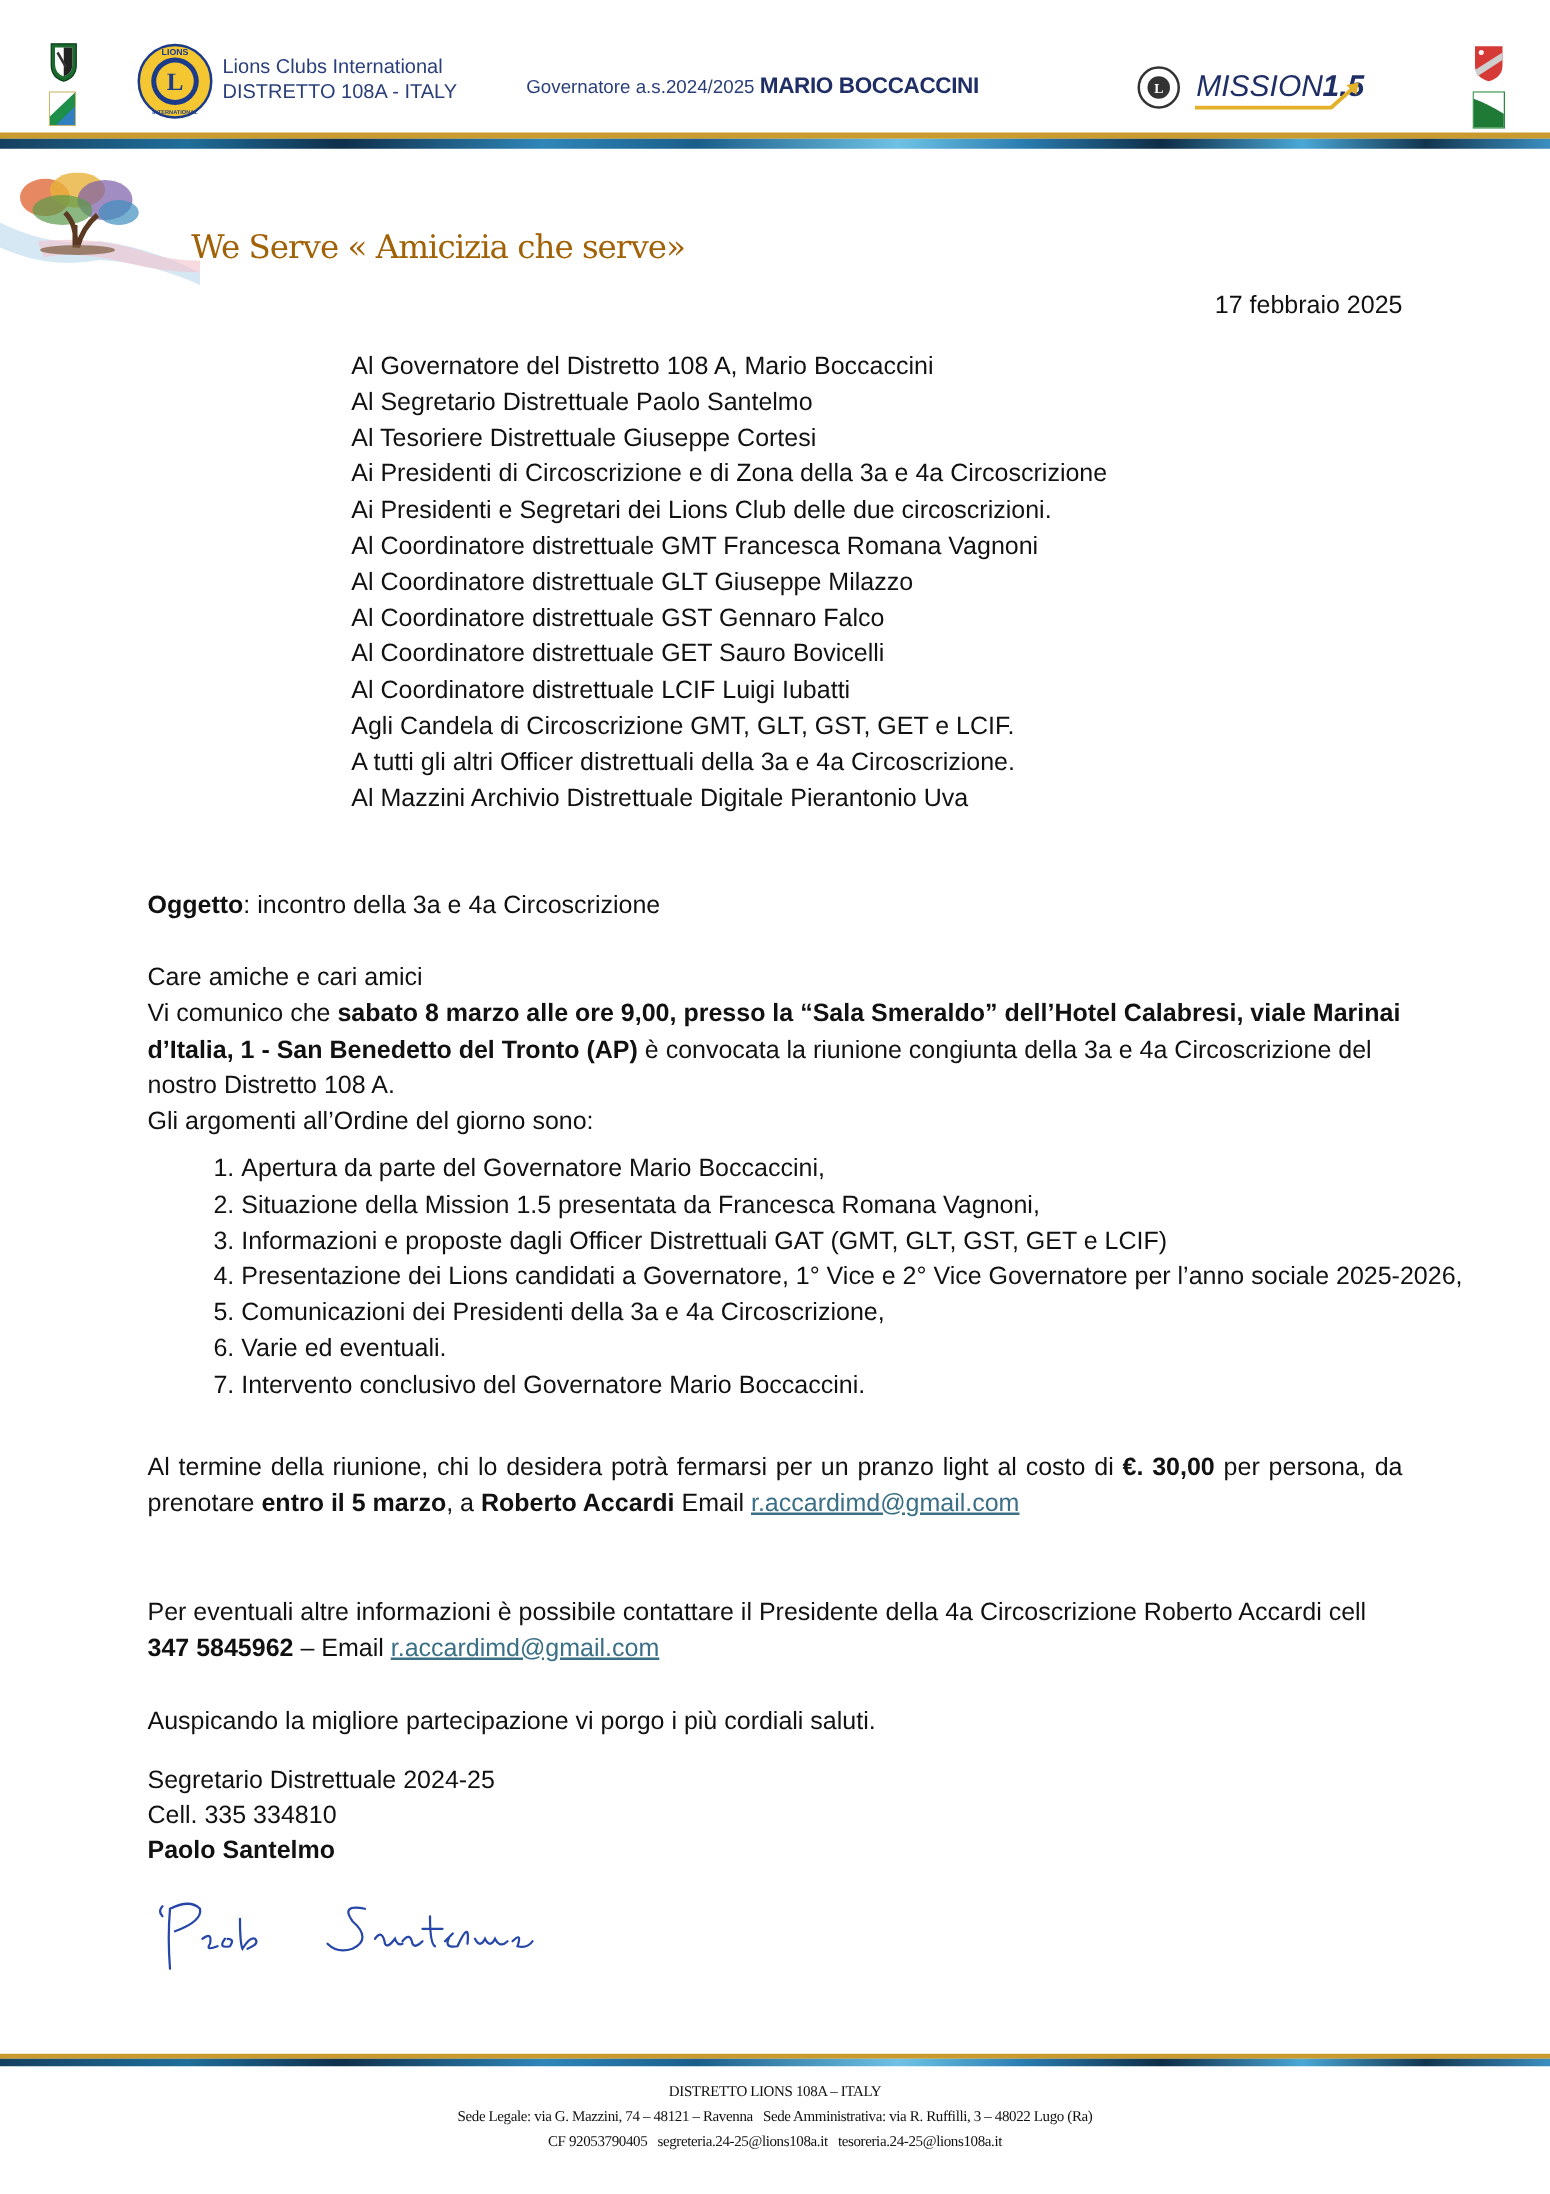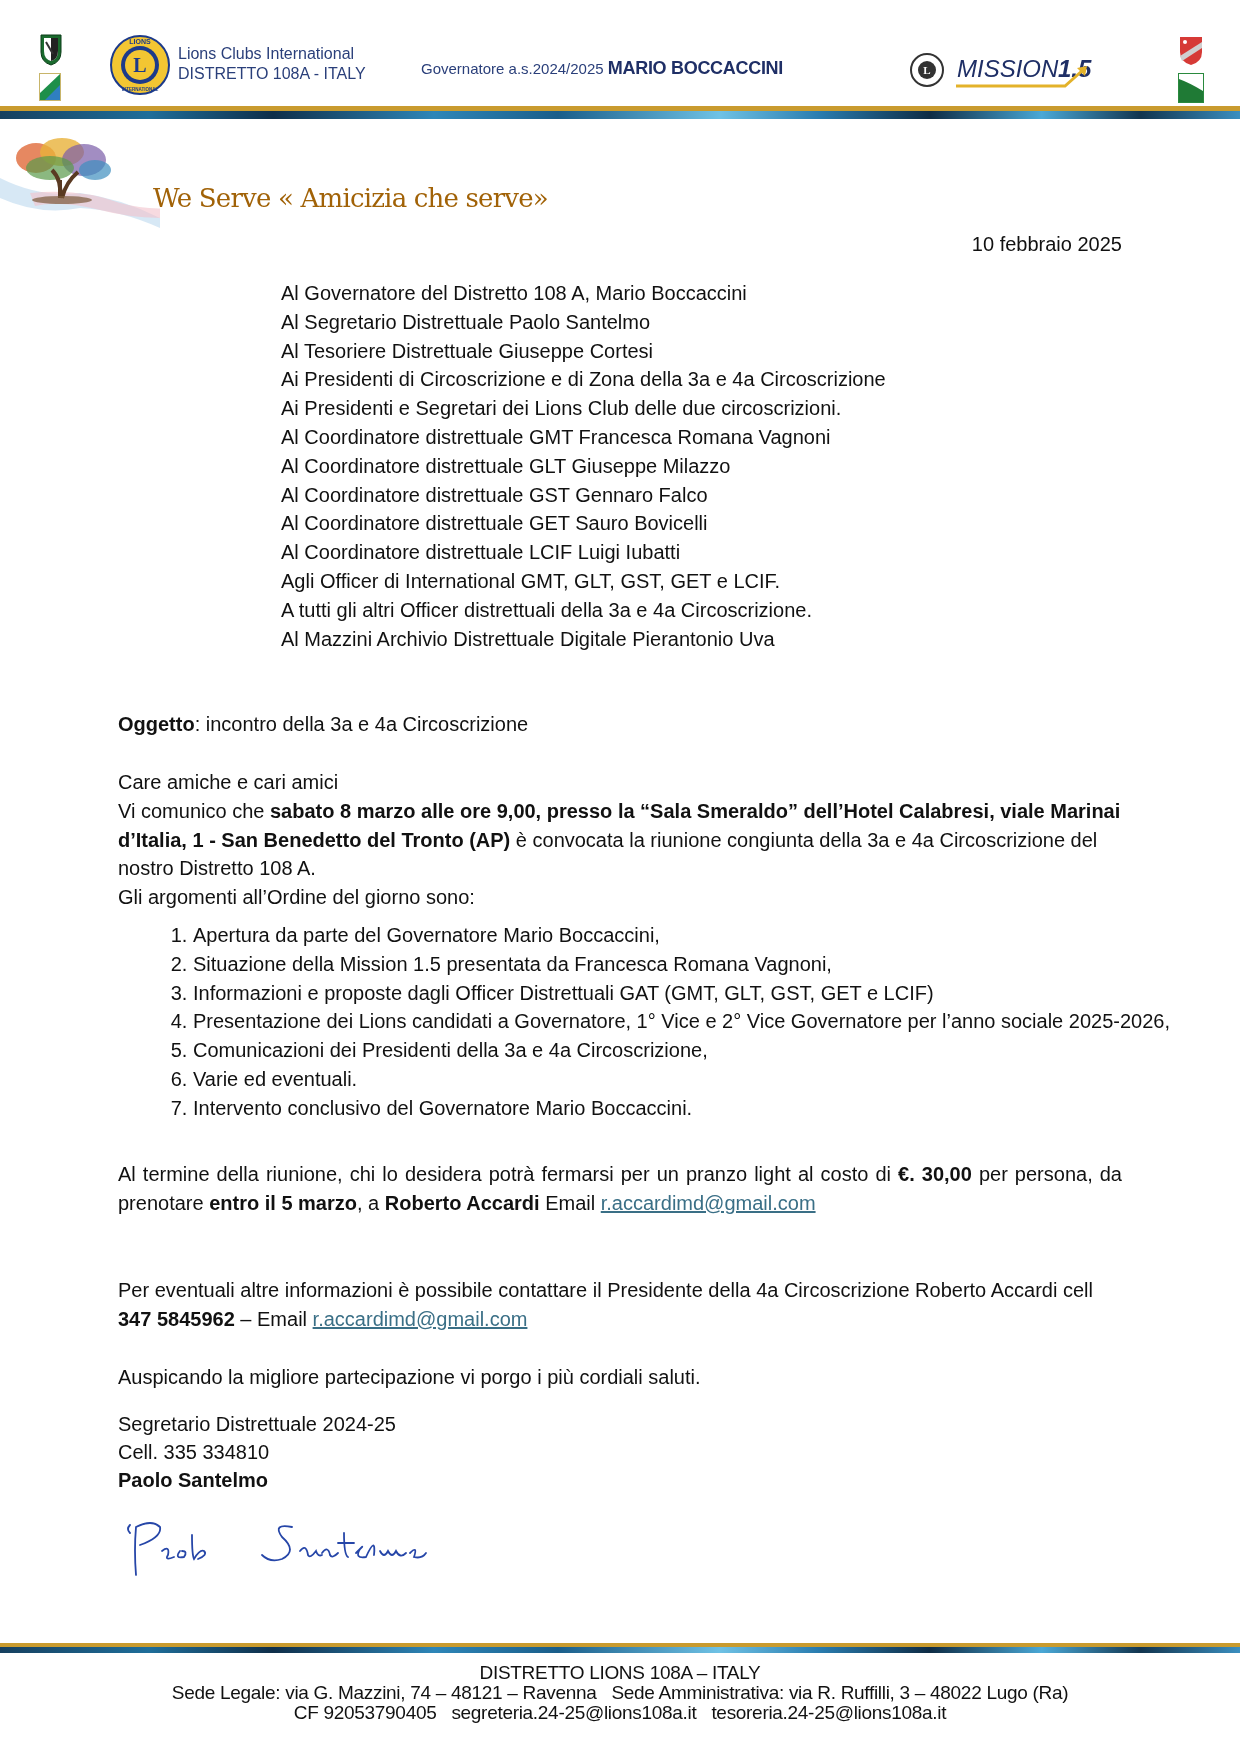--- a/index.html
+++ b/index.html
@@ -22,21 +22,21 @@
   .date { right:118px; top:233px; font-size:20px; }
   .recipients { left:281px; top:279px; font-size:20px; line-height:28.8px; }
   .recipients div { white-space:nowrap; }
   .p { left:118px; width:1004px; font-size:20px; line-height:28.8px; }
   .justify { text-align:justify; text-align-last:left; }
   ol.agenda { position:absolute; left:118px; top:921px; width:1010px; margin:0; padding:0 0 0 75px; font-size:20px; line-height:28.8px; }
   ol.agenda li { padding-left:0; }
   a.mail { color:#3a6f86; text-decoration:underline; }
   .sig { left:122px; top:1515px; }
   
-  .footer { left:0; width:1240px; top:1663px; text-align:center; font-family:Liberation Sans, sans-serif; font-size:19px; line-height:20px; color:#111; letter-spacing:-0.3px; }
+  .footer { left:0; width:1240px; top:1663px; text-align:center; font-family:Liberation Serif, serif; font-size:12px; line-height:20px; color:#111; letter-spacing:-0.3px; }
 </style>
 </head>
 <body>
 
 <div class="crest" style="left:40px;top:34px;">
   <svg width="22" height="32" viewBox="0 0 22 32">
     <path d="M1 1 H21 V18 Q21 28 11 31 Q1 28 1 18 Z" fill="#1a6b2e" stroke="#0b3d18" stroke-width="1"></path>
     <path d="M4 4 H18 V17 Q18 25 11 27 Q4 25 4 17 Z" fill="#ffffff"></path>
     <path d="M11 4 H18 V17 Q18 25 11 27 Z" fill="#222"></path>
     <path d="M6 8 L13 20" stroke="#333" stroke-width="2"></path>
@@ -106,34 +106,34 @@
     <ellipse cx="62" cy="14" rx="22" ry="14" fill="#e8b23a" opacity="0.8"></ellipse>
     <ellipse cx="84" cy="22" rx="22" ry="16" fill="#7a5ca8" opacity="0.7"></ellipse>
     <ellipse cx="50" cy="30" rx="24" ry="12" fill="#5a9a4a" opacity="0.7"></ellipse>
     <ellipse cx="95" cy="32" rx="16" ry="10" fill="#3e8fbf" opacity="0.7"></ellipse>
     <path d="M60 60 Q62 42 52 32 M62 60 Q66 44 78 34 M60 60 L60 42" stroke="#5a3a22" stroke-width="4" fill="none"></path>
     <ellipse cx="62" cy="62" rx="30" ry="4" fill="#7a5a3a" opacity="0.7"></ellipse>
   </svg>
 </div>
 <div class="abs motto">We Serve « Amicizia che serve»</div>
 
-<div class="abs date">10 febbraio 2025</div>
+<div class="abs date">17 febbraio 2025</div>
 
 <div class="abs recipients">
   <div>Al Governatore del Distretto 108 A, Mario Boccaccini</div>
   <div>Al Segretario Distrettuale Paolo Santelmo</div>
   <div>Al Tesoriere Distrettuale Giuseppe Cortesi</div>
   <div>Ai Presidenti di Circoscrizione e di Zona della 3a e 4a Circoscrizione</div>
   <div>Ai Presidenti e Segretari dei Lions Club delle due circoscrizioni.</div>
   <div>Al Coordinatore distrettuale GMT Francesca Romana Vagnoni</div>
   <div>Al Coordinatore distrettuale GLT Giuseppe Milazzo</div>
   <div>Al Coordinatore distrettuale GST Gennaro Falco</div>
   <div>Al Coordinatore distrettuale GET Sauro Bovicelli</div>
   <div>Al Coordinatore distrettuale LCIF Luigi Iubatti</div>
-  <div>Agli Officer di International GMT, GLT, GST, GET e LCIF.</div>
+  <div>Agli Candela di Circoscrizione GMT, GLT, GST, GET e LCIF.</div>
   <div>A tutti gli altri Officer distrettuali della 3a e 4a Circoscrizione.</div>
   <div>Al Mazzini Archivio Distrettuale Digitale Pierantonio Uva</div>
 </div>
 
 <div class="abs p" style="top:710px;">
   <b>Oggetto</b><span>: incontro della 3a e 4a Circoscrizione</span>
 </div>
 
 <div class="abs p" style="top:768px;">
   <div>Care amiche e cari amici</div>

